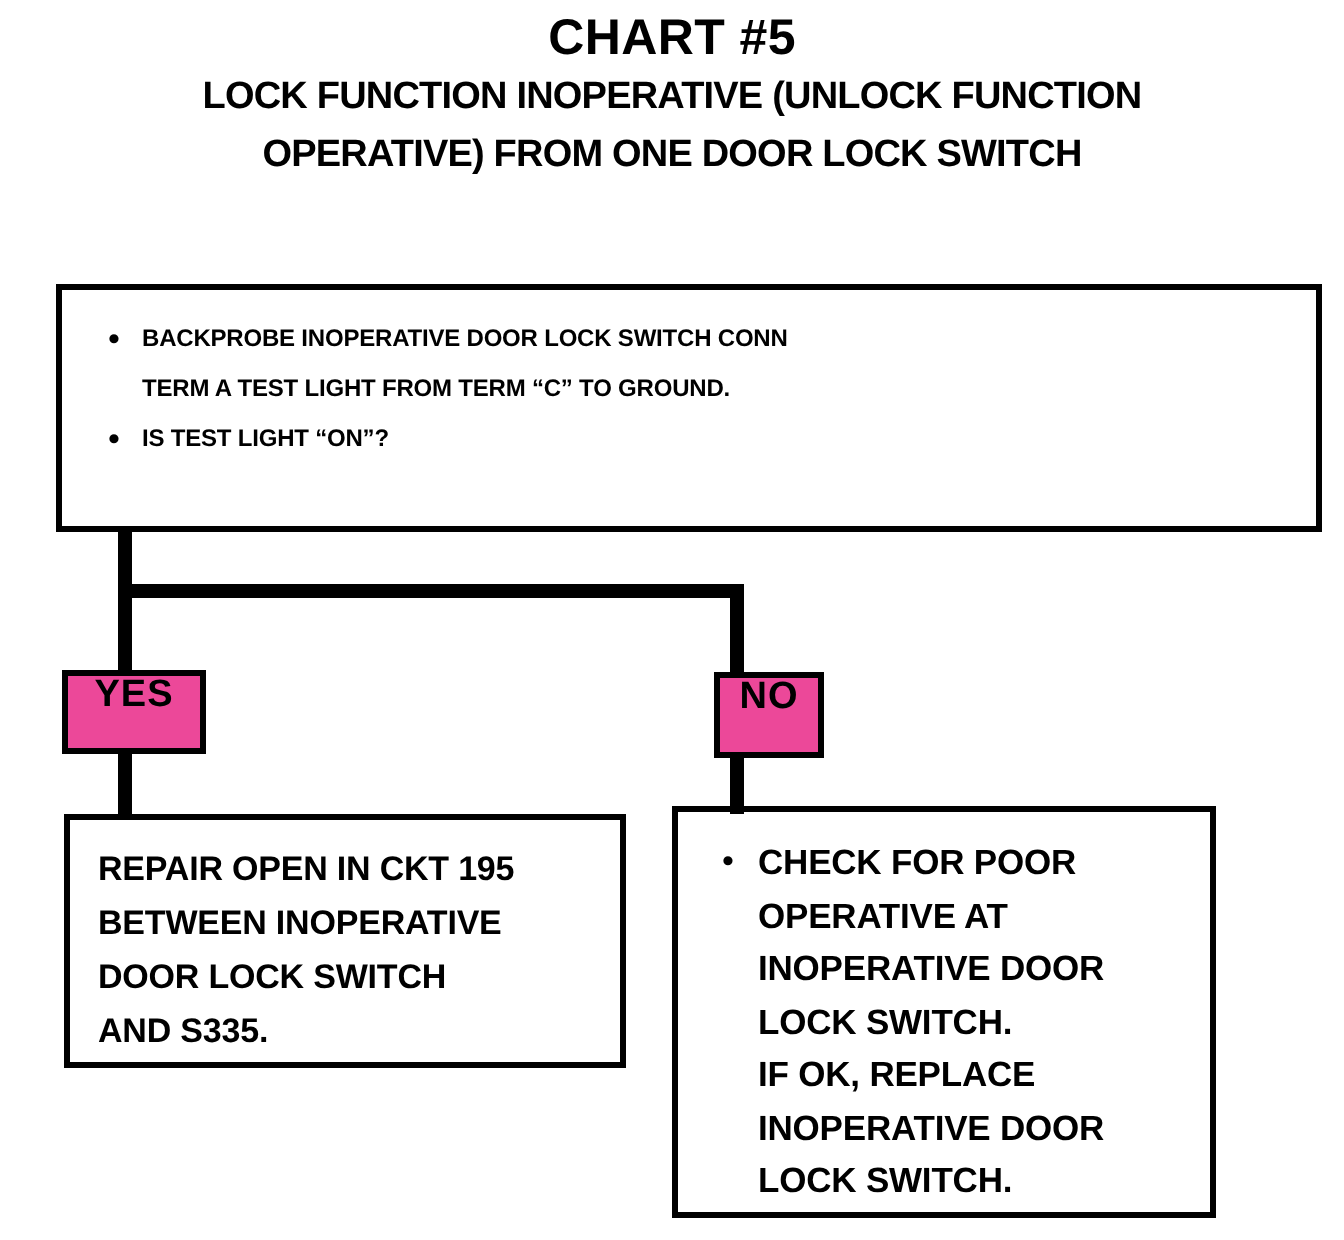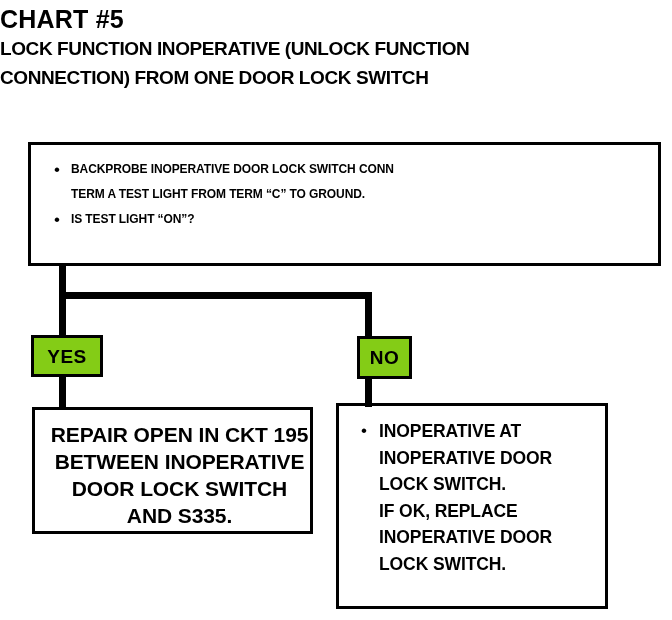--- a/index.html
+++ b/index.html
@@ -16,20 +16,21 @@
     color: #000000;
     -webkit-font-smoothing: none;
   }
 
   
   #title-block {
     position: absolute;
     left: 0;
     top: 4px;
     width: 672px;
+    text-align: center;
   }
   .title-main {
     font-size: 25px;
     font-weight: bold;
     letter-spacing: 0.2px;
     line-height: 30px;
     white-space: nowrap;
   }
   .title-sub {
     font-size: 19px;
@@ -54,24 +55,24 @@
     width: 633px;
     height: 124px;
     padding: 12px 0 0 0;
   }
 
   
   .label-box {
     position: absolute;
     box-sizing: border-box;
     border: 3px solid #000000;
-    background: #84cc16;
+    background: #ec4899;
     z-index: 3;
     display: flex;
-    align-items: center;
+    align-items: flex-start;
     justify-content: center;
   }
   .label-box span {
     font-size: 19px;
     font-weight: bold;
     letter-spacing: 0.5px;
     line-height: 19px;
   }
   #yes-label-box {
     left: 31px;
@@ -124,23 +125,22 @@
     line-height: 25px;
     letter-spacing: -0.1px;
     white-space: nowrap;
   }
 
   #decision-box .bullet-row { padding-left: 12px; }
   #decision-box .bullet-dot { width: 28px; }
 
   #yes-result-box .plain-lines { padding-left: 14px; }
   #yes-result-box .txt-line {
-    font-size: 21px;
+    font-size: 17px;
     line-height: 27px;
-    text-align: center;
   }
 
   #no-result-box .bullet-row { padding-left: 10px; }
   #no-result-box .bullet-dot { width: 30px; }
   #no-result-box .txt-line {
     font-size: 17.5px;
     line-height: 26.5px;
   }
 
   
@@ -191,21 +191,21 @@
     width: 7px;
     height: 33px;
   }
 </style>
 </head>
 <body>
 
 <div id="title-block">
   <div class="title-main">CHART #5</div>
   <div class="title-sub">LOCK FUNCTION INOPERATIVE (UNLOCK FUNCTION</div>
-  <div class="title-sub">CONNECTION) FROM ONE DOOR LOCK SWITCH</div>
+  <div class="title-sub">OPERATIVE) FROM ONE DOOR LOCK SWITCH</div>
 </div>
 
 <div class="conn" id="conn-stem"></div>
 <div class="conn" id="conn-bus"></div>
 <div class="conn" id="conn-to-yes"></div>
 <div class="conn" id="conn-to-no"></div>
 <div class="conn" id="conn-yes-out"></div>
 <div class="conn" id="conn-no-out"></div>
 
 <div class="node-box" id="decision-box">
@@ -237,21 +237,22 @@
     <div class="txt-line">BETWEEN INOPERATIVE</div>
     <div class="txt-line">DOOR LOCK SWITCH</div>
     <div class="txt-line">AND S335.</div>
   </div>
 </div>
 
 <div class="node-box" id="no-result-box">
   <div class="bullet-row">
     <div class="bullet-dot">•</div>
     <div class="bullet-text">
-      <div class="txt-line">INOPERATIVE AT</div>
+      <div class="txt-line">CHECK FOR POOR</div>
+      <div class="txt-line">OPERATIVE AT</div>
       <div class="txt-line">INOPERATIVE DOOR</div>
       <div class="txt-line">LOCK SWITCH.</div>
       <div class="txt-line">IF OK, REPLACE</div>
       <div class="txt-line">INOPERATIVE DOOR</div>
       <div class="txt-line">LOCK SWITCH.</div>
     </div>
   </div>
 </div>
 
 </body></html>

